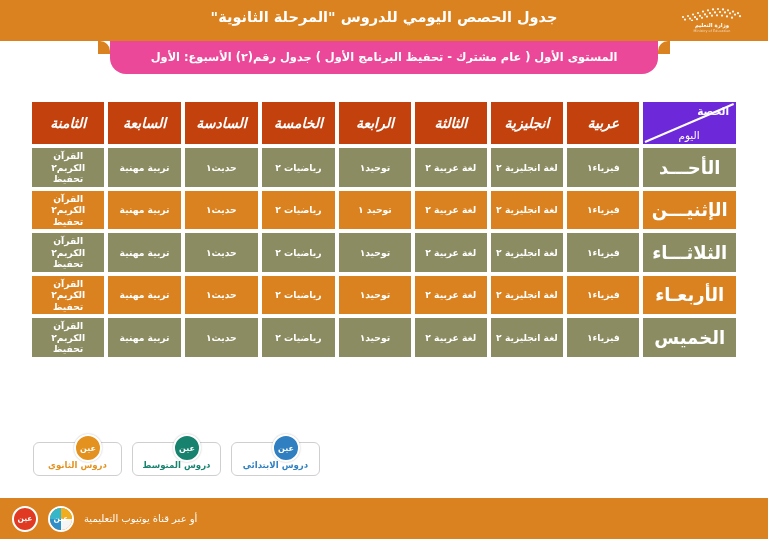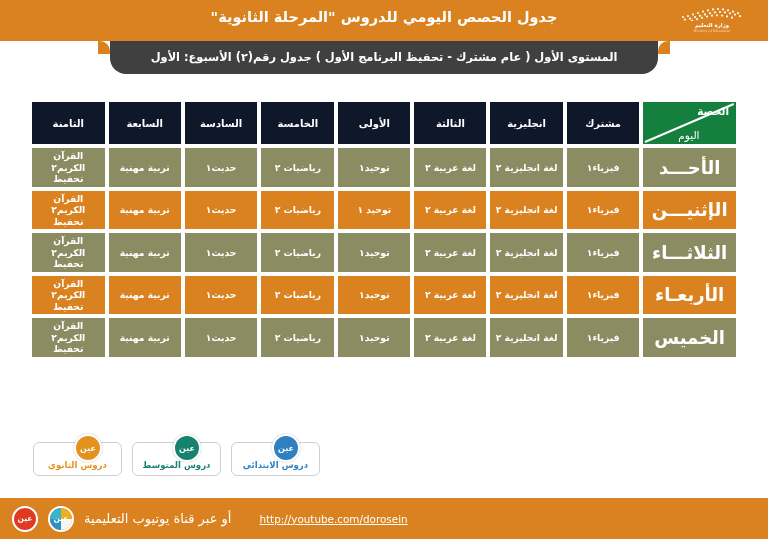--- a/index.html
+++ b/index.html
@@ -30,21 +30,21 @@
   .ml-dots { width:66px; height:15px; opacity:.95; }
   .ml-ar { color:#ffffff; font-size:5.4px; font-weight:bold; margin-top:1px; letter-spacing:.2px;}
   .ml-en { color:#f3dcc0; font-size:3.3px; letter-spacing:.1px; margin-top:.5px;}
 
   
   .subbanner-wrap {
     position:absolute; top:41px; left:0; width:768px; height:36px;
   }
   .subbanner {
     position:absolute; top:0; left:110px; width:548px; height:33px;
-    background:#404040;
+    background:#ec4899;
     border-radius: 0 0 16px 16px;
     display:flex; align-items:center; justify-content:center;
   }
   .subbanner:before, .subbanner:after{
     content:""; position:absolute; top:0; width:12px; height:13px;
     background:#da821f;
   }
   .subbanner:before{ left:-12px; border-radius:0 10px 0 0; }
   .subbanner:after { right:-12px; border-radius:10px 0 0 0; }
   .subbanner-text {
@@ -58,24 +58,24 @@
     width:712px;
     border-collapse:separate; border-spacing:4px 4px;
     direction:rtl;
   }
   .table td, .table th {
     height:34px; padding:0;
     text-align:center; vertical-align:middle;
     color:#ffffff; font-weight:bold;
   }
   th.h-period {
-    background:#0f172a; font-size:10px; width:75px;
+    background:#c2410c; font-size:14px; width:75px;font-style:italic;
   }
   th.corner {
-    width:94px; background:#15803d; position:relative; padding:0;
+    width:94px; background:#6d28d9; position:relative; padding:0;
   }
   .corner-inner { position:relative; width:100%; height:42px; }
   .corner-diag {
     position:absolute; top:0; left:0; width:100%; height:100%;
   }
   .corner-hissa {
     position:absolute; top:3px; right:7px; font-size:10.5px; color:#fff; font-weight:bold;
   }
   .corner-yawm {
     position:absolute; bottom:3px; left:7px; font-size:10.5px; color:#fff; font-weight:normal;margin-left:28px;
@@ -122,21 +122,21 @@
     position:absolute; inset:0; display:flex; align-items:center;
     flex-direction:row-reverse; padding:0 12px; gap:10px; direction:rtl;
   }
   .f-logo-red{
     width:26px; height:26px; border-radius:50%;
     background:#e03a23; border:2px solid #fff;
     display:flex; align-items:center; justify-content:center;
     color:#fff; font-size:7.5px; font-weight:bold; flex:none;
   }
   .f-sat-text{ color:#fff; font-size:10.2px; font-weight:bold; direction:rtl; white-space:nowrap; }
-  .f-yt-text { color:#fff; font-size:13px; direction:rtl; white-space:nowrap; margin-right:18px;}
+  .f-yt-text { color:#fff; font-size:10px; direction:rtl; white-space:nowrap; margin-right:18px;}
   .f-logo-multi{
     width:26px; height:26px; border-radius:50%; overflow:hidden;
     border:2px solid #fff; position:relative; flex:none;
     display:flex; align-items:center; justify-content:center;
   }
   .f-logo-multi .q{ position:absolute; width:50%; height:50%; }
   .q1{ top:0; left:0; background:#35b7c9; }
   .q2{ top:0; right:0; background:#f0ad1e; }
   .q3{ bottom:0; left:0; background:#2f8fc9; }
   .q4{ bottom:0; right:0; background:#f5f5f5; }
@@ -207,24 +207,24 @@
       <tr>
         <th class="corner">
           <div class="corner-inner">
             <svg class="corner-diag" viewBox="0 0 94 42" preserveAspectRatio="none">
               <line x1="2" y1="40" x2="92" y2="2" stroke="#ffffff" stroke-width="2"></line>
             </svg>
             <span class="corner-hissa">الحصة</span>
             <span class="corner-yawm">اليوم</span>
           </div>
         </th>
-        <th class="h-period">مشترك</th>
+        <th class="h-period">عربية</th>
         <th class="h-period">انجليزية</th>
         <th class="h-period">الثالثة</th>
-        <th class="h-period">الأولى</th>
+        <th class="h-period">الرابعة</th>
         <th class="h-period">الخامسة</th>
         <th class="h-period">السادسة</th>
         <th class="h-period">السابعة</th>
         <th class="h-period">الثامنة</th>
       </tr>
     </thead>
     <tbody>
       <tr class="row-olive">
         <td class="day-cell">الأحـــد</td>
         <td class="subj">فيزياء١</td>
@@ -302,17 +302,16 @@
     <div class="footer-inner">
       <div class="f-logo-red">عين</div>
       <div class="f-logo-multi">
         <i class="q q1"></i>
           <i class="q q2"></i>
           <i class="q q3"></i>
           <i class="q q4"></i>
         <span>عين</span>
       </div>
       <div class="f-yt-text">أو عبر قناة يوتيوب التعليمية</div>
-      <a class="f-url" href="#">http://youtube.com/dorosein</a>
     </div>
   </div>
 
 </div>
 
 </body></html>

